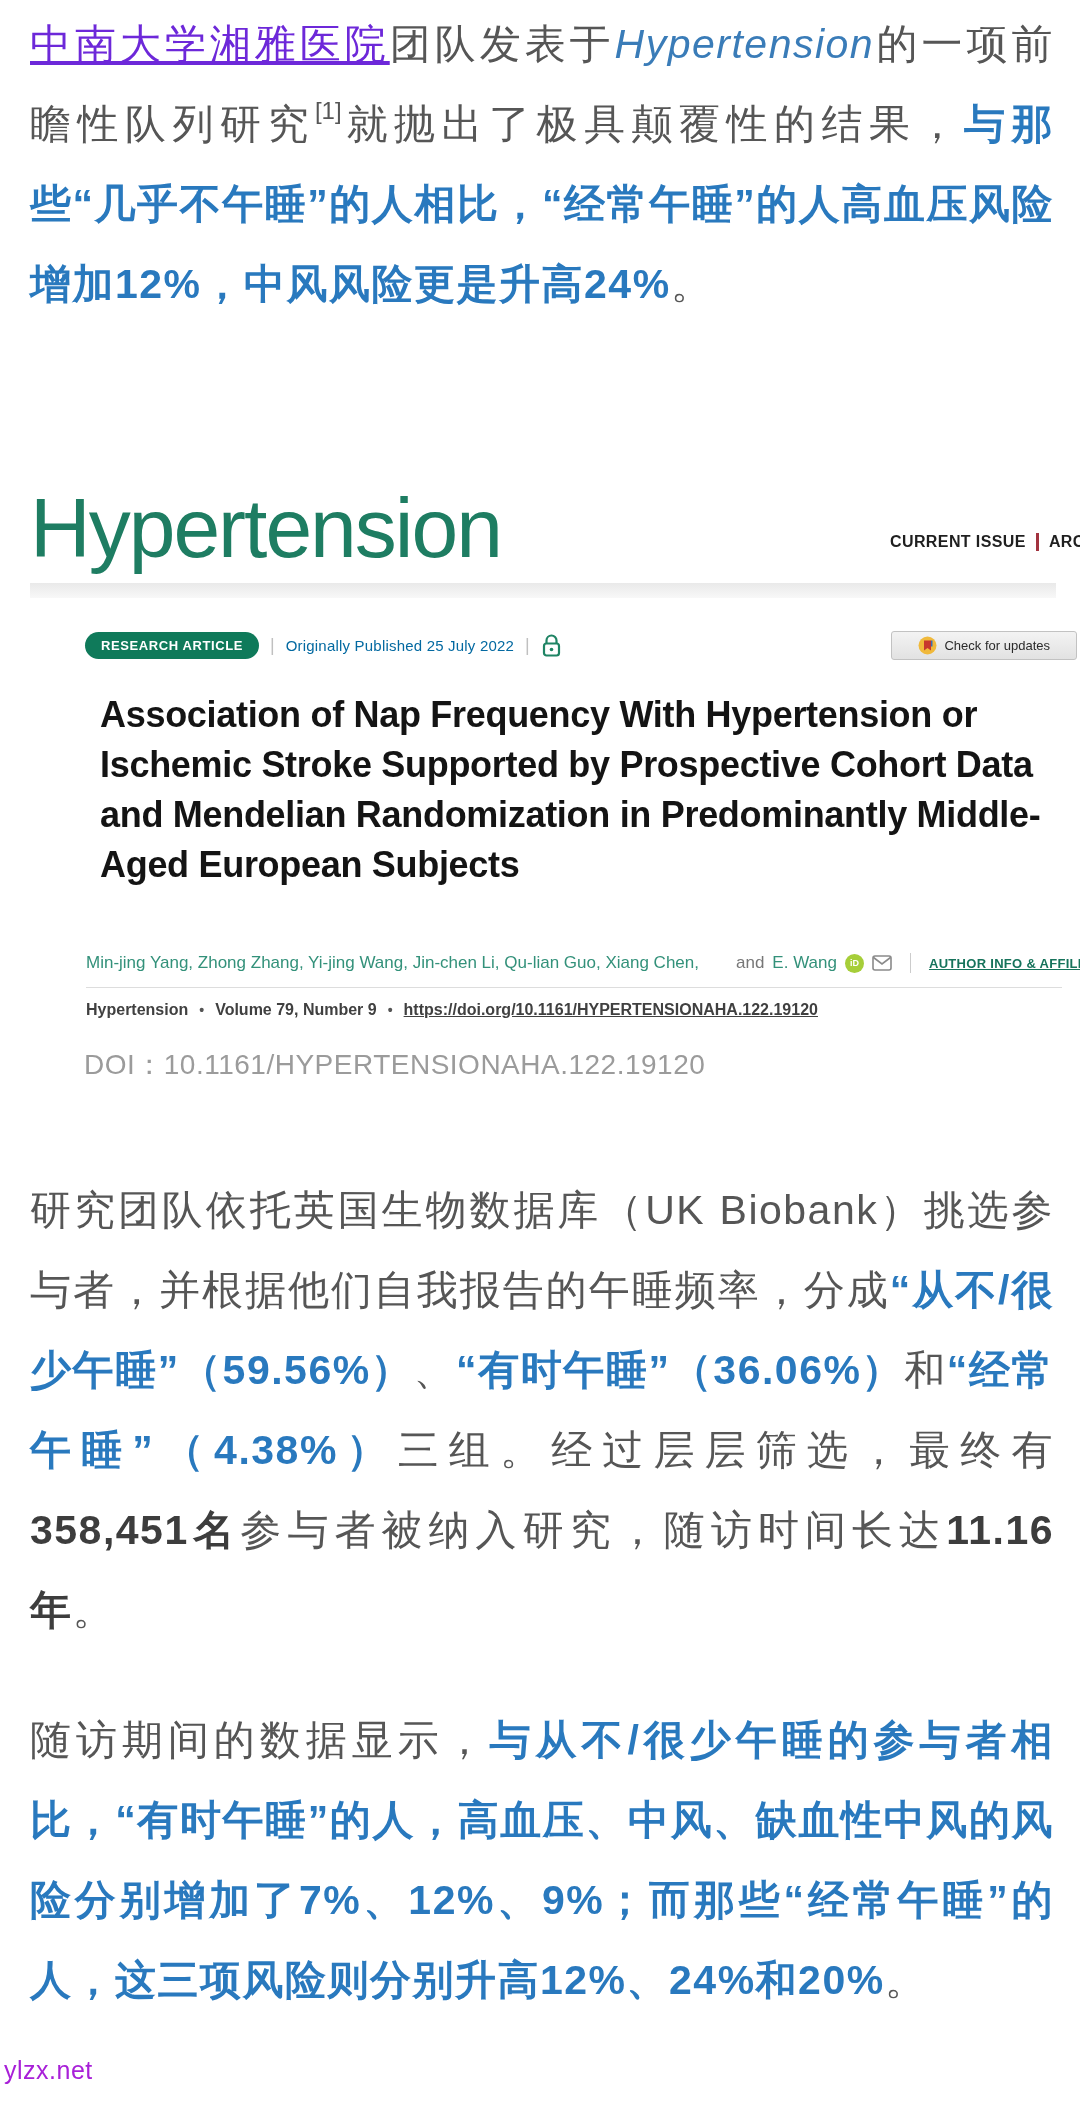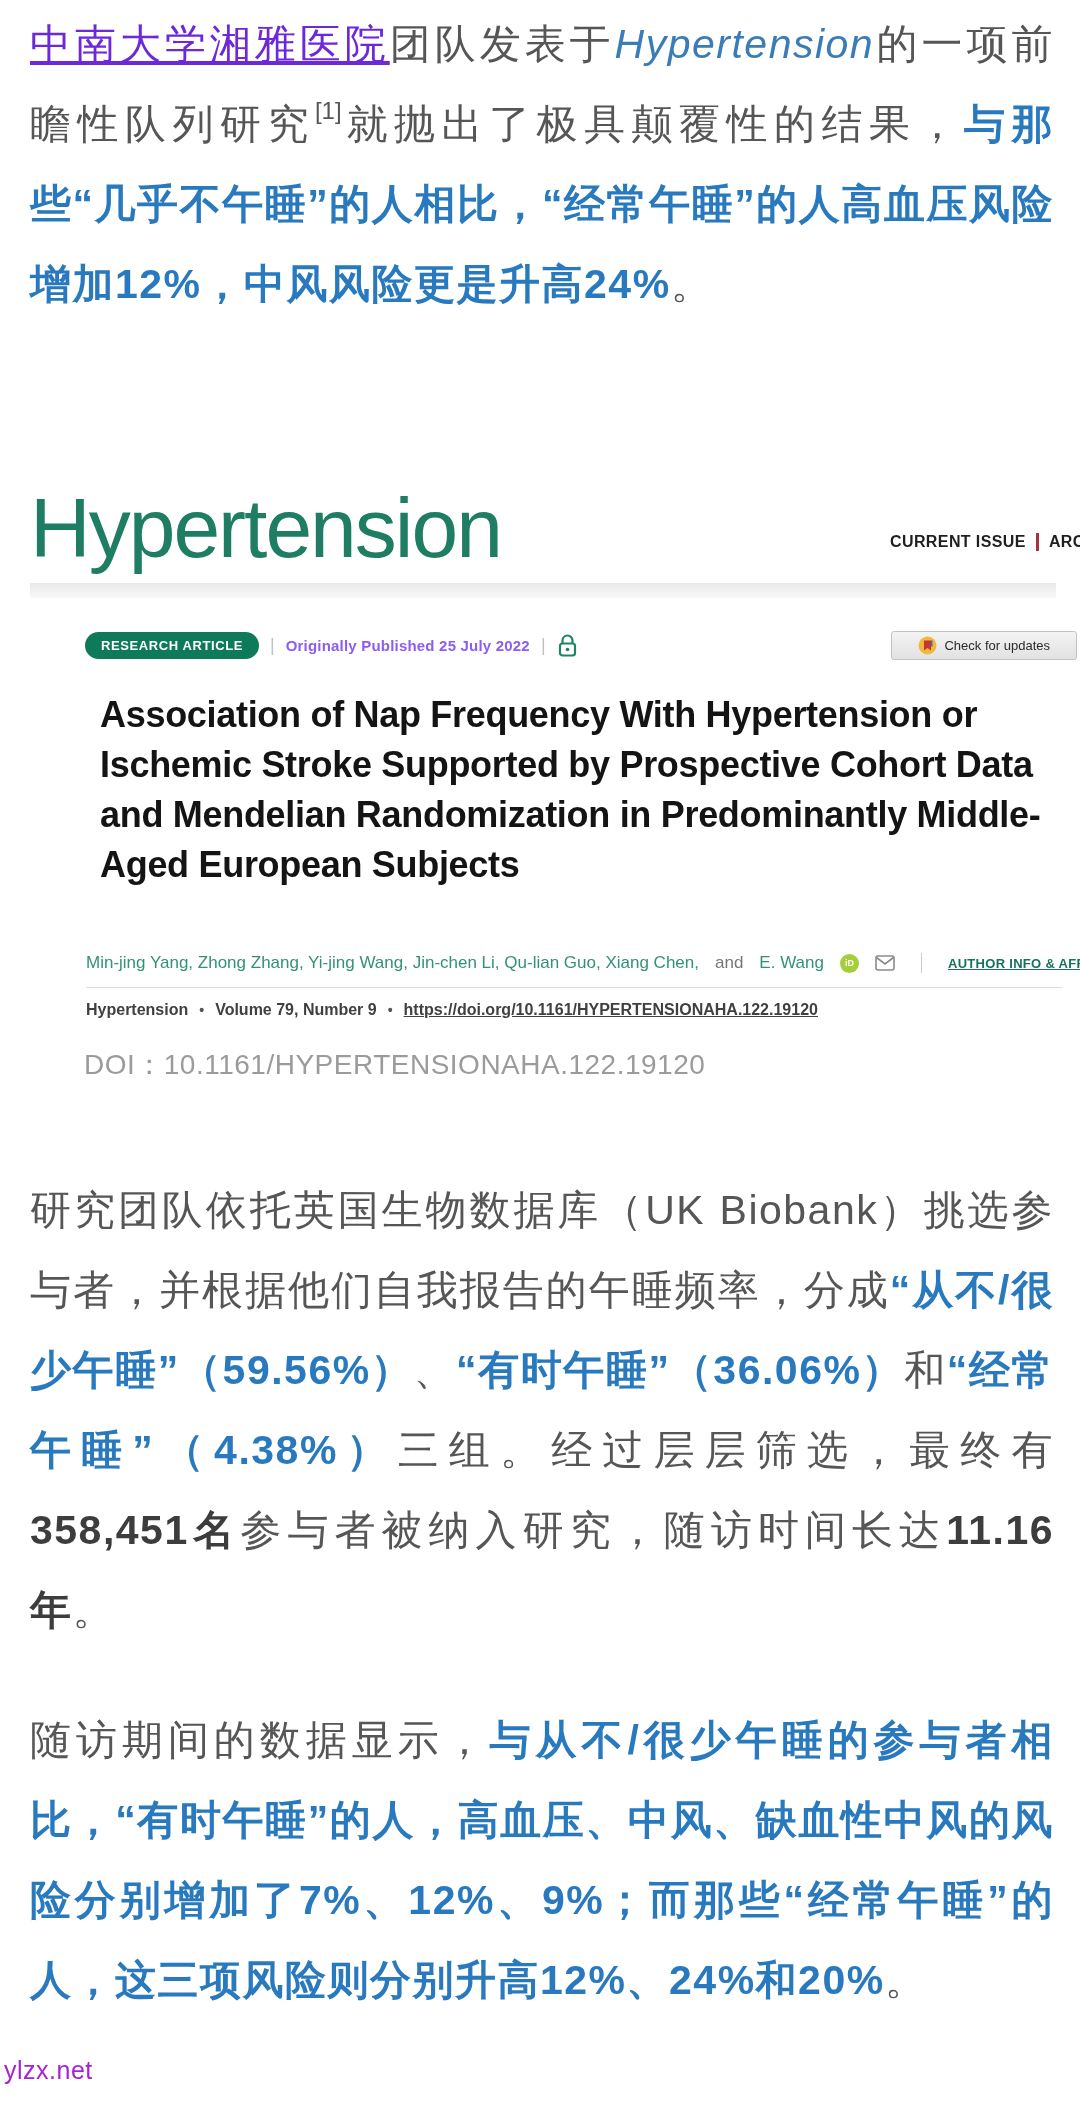--- a/index.html
+++ b/index.html
@@ -42,37 +42,37 @@
   }
   .badge-row{
     position:absolute;top:628px;left:85px;width:992px;height:34px;
     display:flex;align-items:center;
   }
   .badge{
     background:#0f7a5a;color:#ffffff;font-size:13px;font-weight:700;
     letter-spacing:.6px;padding:6px 16px;border-radius:16px;white-space:nowrap;
   }
   .pub-sep{color:#c0c0c0;font-size:18px;margin:0 11px;font-weight:400;}
-  .pub-text{color:#8b5cf6;font-size:15px;font-weight:700;letter-spacing:.2px;white-space:nowrap;}
+  .pub-text{color:#0369a1;font-size:15px;font-weight:400;letter-spacing:.2px;white-space:nowrap;}
   .badge-spacer{flex:1;}
   .check-btn{
     display:flex;align-items:center;gap:7px;
     background:linear-gradient(#f3f3f3,#e2e2e2);border:1px solid #c2c2c2;border-radius:3px;
     padding:4px 26px;font-size:13px;color:#2b2b2b;font-weight:500;white-space:nowrap;
   }
   .j-title{
     position:absolute;top:690px;left:100px;width:980px;
     font-size:36px;line-height:50px;font-weight:700;color:#141414;letter-spacing:-.3px;
   }
   .j-authors{
     position:absolute;top:950px;left:86px;width:990px;height:26px;
-    display:flex;align-items:center;gap:16px;white-space:nowrap;
+    display:flex;align-items:center;gap:8px;white-space:nowrap;
     font-size:17px;color:#33917a;font-weight:500;
   }
-  .j-authors .and{color:#777777;}
+  .j-authors .and{color:#777777;margin-left:29px;}
   .orcid{
     width:19px;height:19px;border-radius:50%;background:#a6ce39;
     color:#ffffff;font-size:9px;font-weight:700;
     display:inline-flex;align-items:center;justify-content:center;flex:0 0 auto;
   }
   .v-divider{width:1px;height:20px;background:#cccccc;margin:0 10px;flex:0 0 auto;}
   .author-info-link{
     font-size:13px;font-weight:700;color:#16735b;text-decoration:underline;letter-spacing:.3px;
   }
   .j-hr{position:absolute;top:987px;left:86px;width:976px;height:1px;background:#dddddd;}

